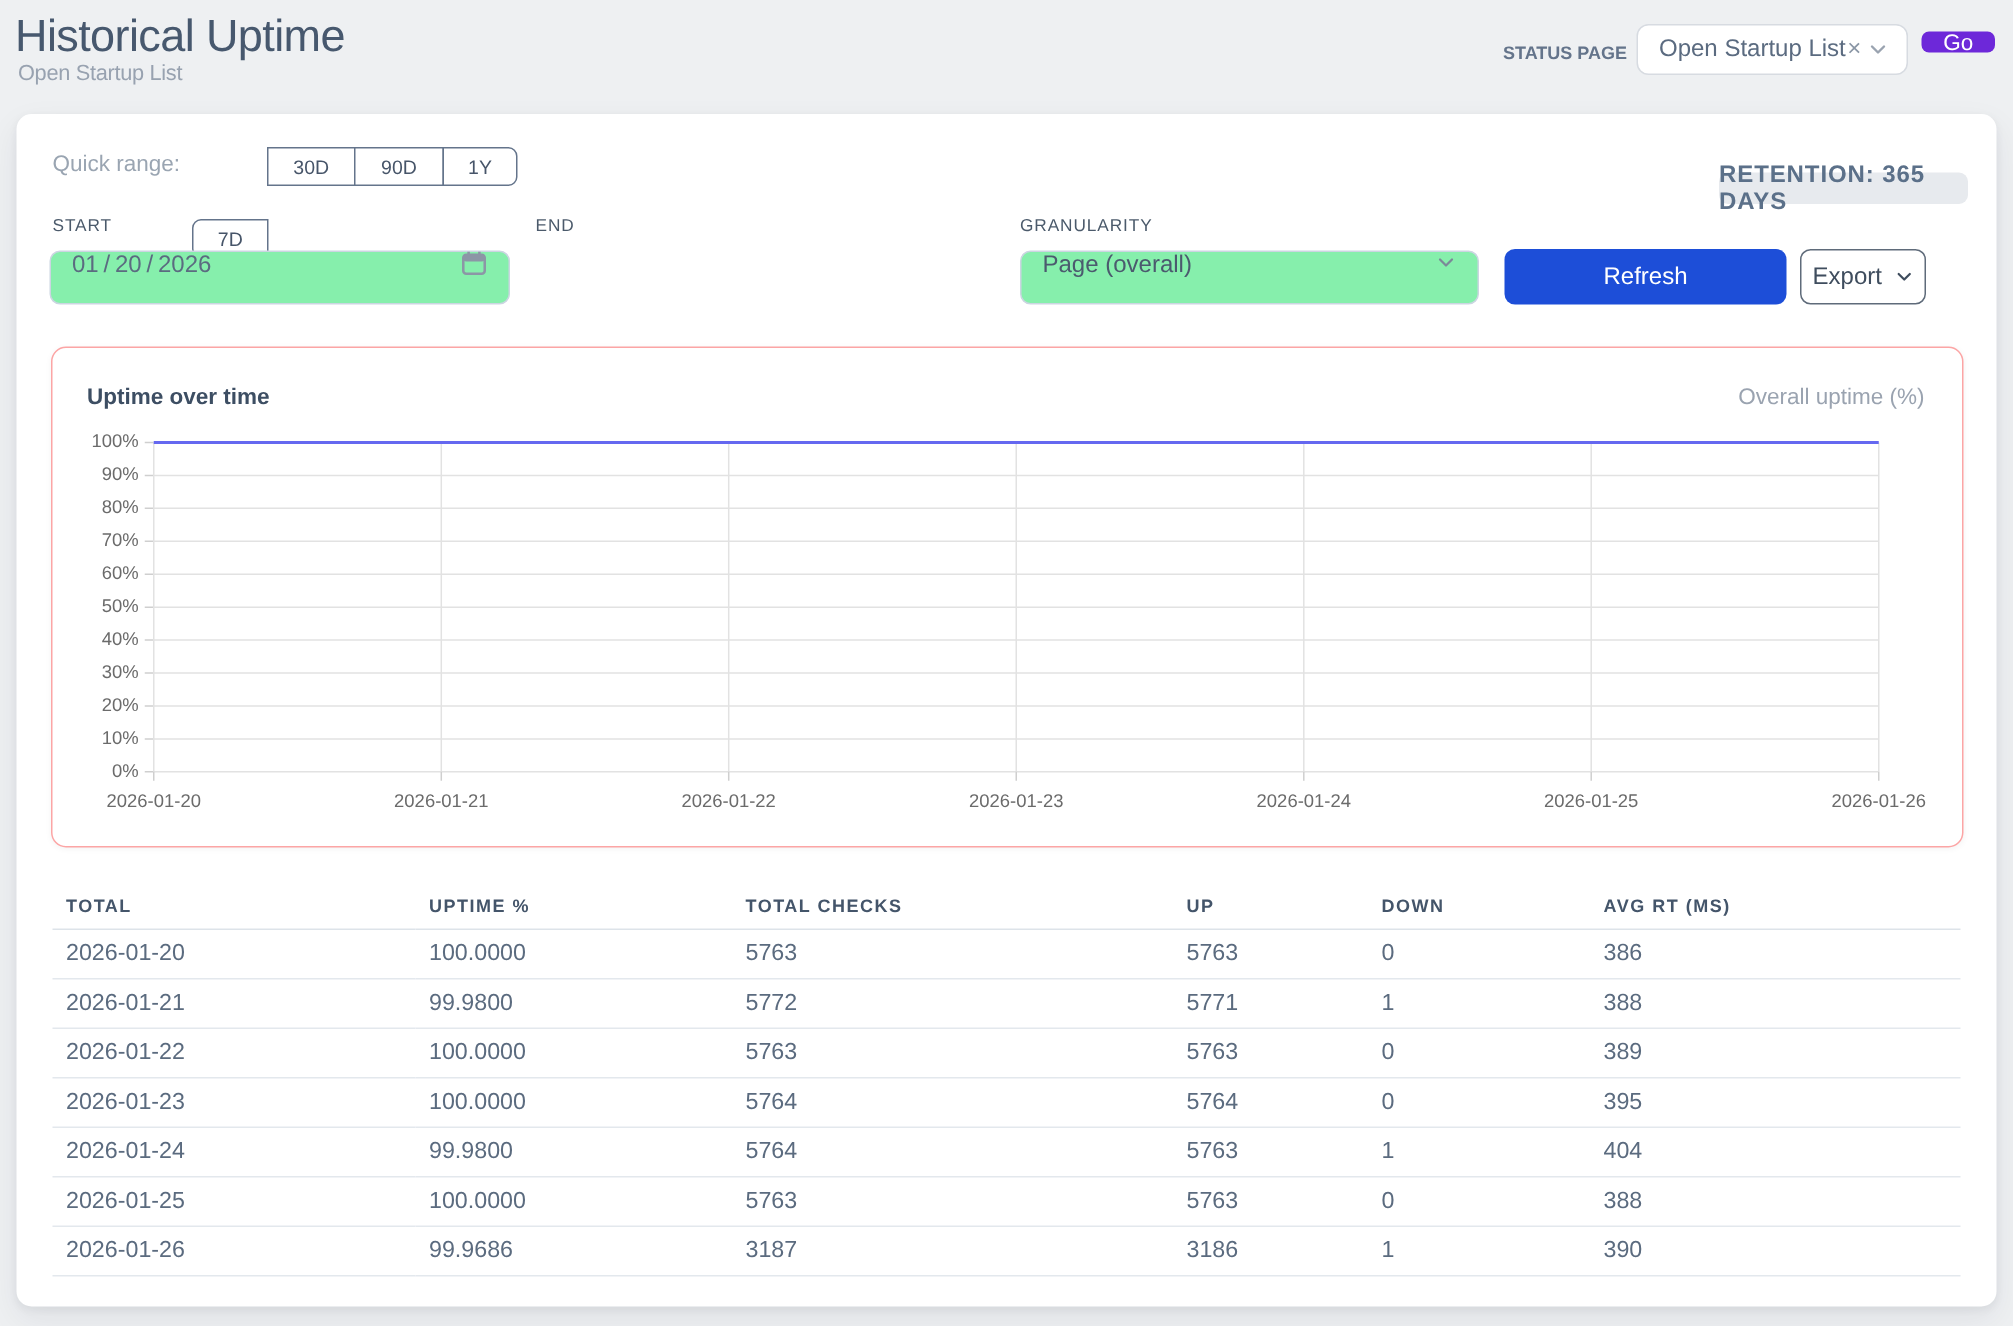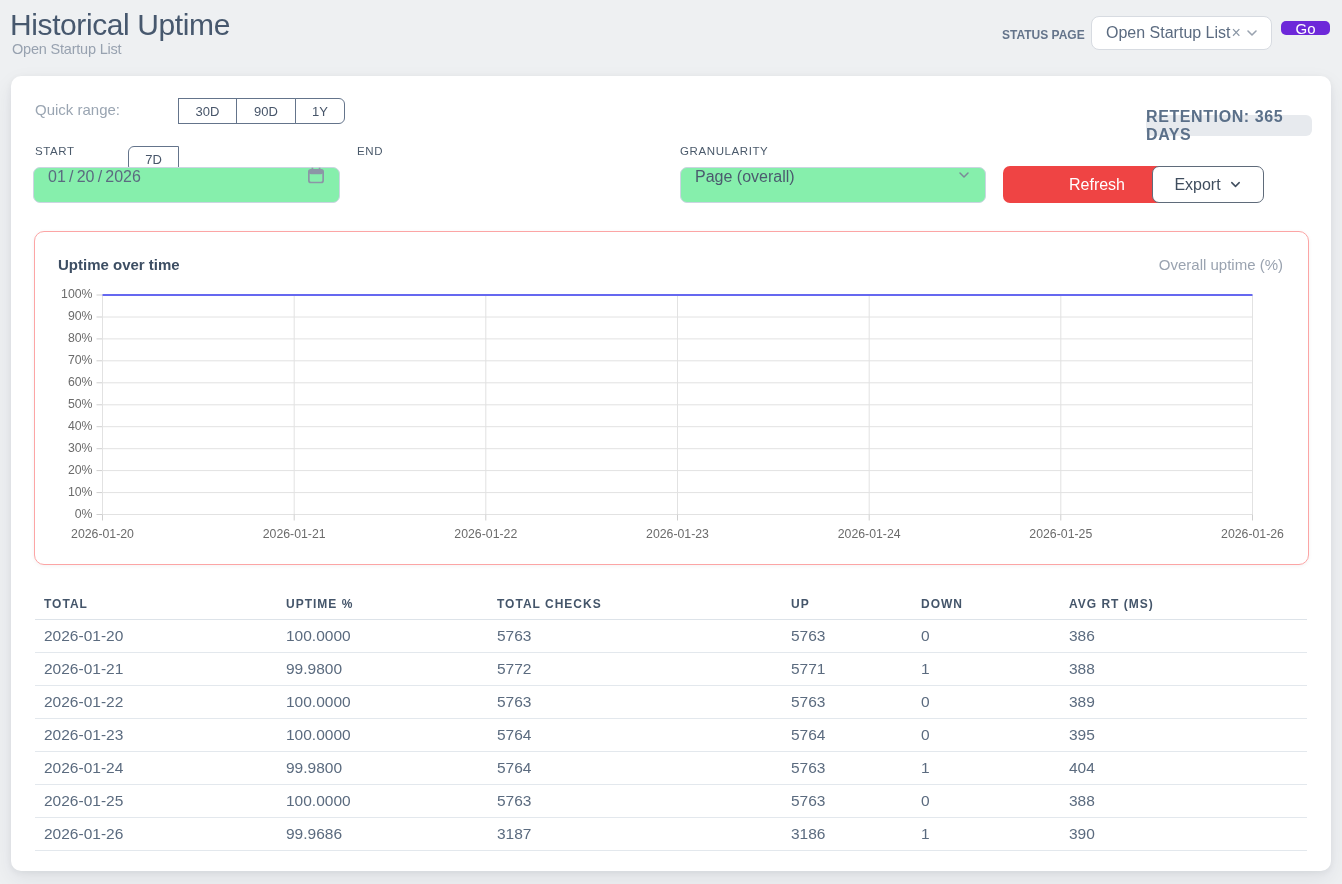--- a/index.html
+++ b/index.html
@@ -22,22 +22,22 @@
   .qr-label { left:24px; top:25px; font-size:15px; color:#9aa5b2; }
   .qr-group { left:117px; top:22px; height:26px; display:flex; }
   .qr-group button { border:1px solid #64748b; background:#fff; color:#475569; font-size:13px; font-family:inherit; margin-left:-1px; height:26px; }
   .qr-group button:first-child { margin-left:0; border-radius:6px 0 0 6px;margin-top:48px; }
   .qr-group button:last-child { border-radius:0 6px 6px 0; }
   .badge { left:1135px; top:23px; width:166px; height:21px; background:#e7eaee; border-radius:6px; color:#5b7089; font-size:16px; font-weight:700; letter-spacing:0.6px; display:flex; align-items:center; justify-content:center;margin-top:16px; }
 
   .flabel { font-size:11.5px; color:#4b5a6b; letter-spacing:0.6px; font-weight:500; top:69px; }
   .input { top:91px; height:36px; background:#86efac; border:1px solid #cbd5e1; border-radius:7px; display:flex; align-items:flex-start; padding:0 14px; font-size:16px; color:#5b6b80; }
   .input .grow { flex:1; }
-  .refresh { left:992px; top:90px; width:188px; height:37px; background:#ef4444; border-radius:7px; color:#fff; font-size:16px; display:flex; align-items:center; justify-content:center; }
-  .export { left:1141px; top:90px; width:112px; height:37px; background:#fff; border:1px solid #5f6b7a; border-radius:7px; color:#3f4d5e; font-size:16px; display:flex; align-items:center; justify-content:center; gap:8px; }
+  .refresh { left:992px; top:90px; width:188px; height:37px; background:#1d4ed8; border-radius:7px; color:#fff; font-size:16px; display:flex; align-items:center; justify-content:center; }
+  .export { left:1189px; top:90px; width:84px; height:37px; background:#fff; border:1px solid #5f6b7a; border-radius:7px; color:#3f4d5e; font-size:16px; display:flex; align-items:center; justify-content:center; gap:8px; }
 
   .chartcard { left:23px; top:155px; width:1275px; height:334px; background:#fff; border:1px solid #fca5a5; border-radius:10px; box-shadow:0 1px 4px rgba(0,0,0,0.05); }
   .ctitle { left:23px; top:24px; font-size:15px; font-weight:700; color:#3d4e63; }
   .clabel { right:25px; top:24px; font-size:15px; color:#9aa3b0; }
 
   table { position:absolute; left:24px; top:513px; width:1272px; border-collapse:collapse; table-layout:fixed; }
   th { text-align:left; font-size:12px; font-weight:700; color:#44556a; letter-spacing:1px; height:30px; padding:0 0 0 9px; border-bottom:1px solid #dde3e9; }
   td { font-size:15.5px; color:#5b6b7f; height:33px; padding:0 0 0 9px; border-bottom:1px solid #e3e8ed; }
 </style>
 </head>

